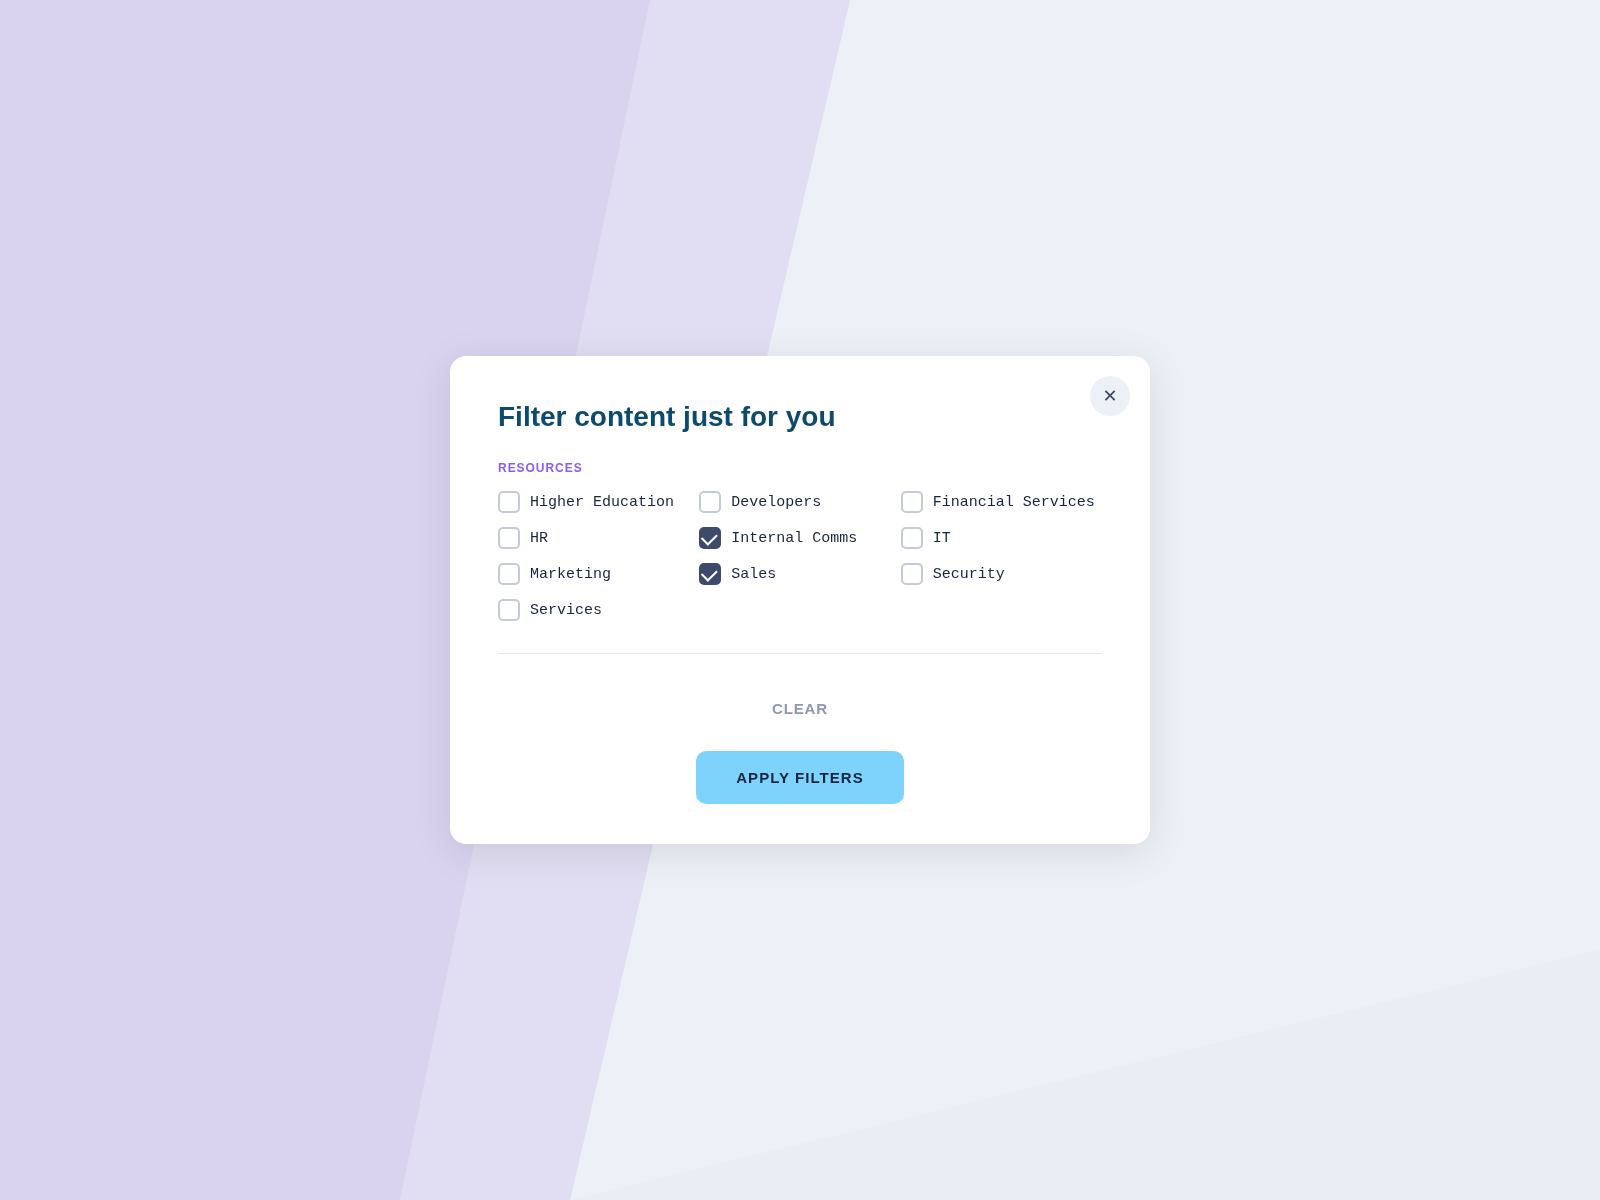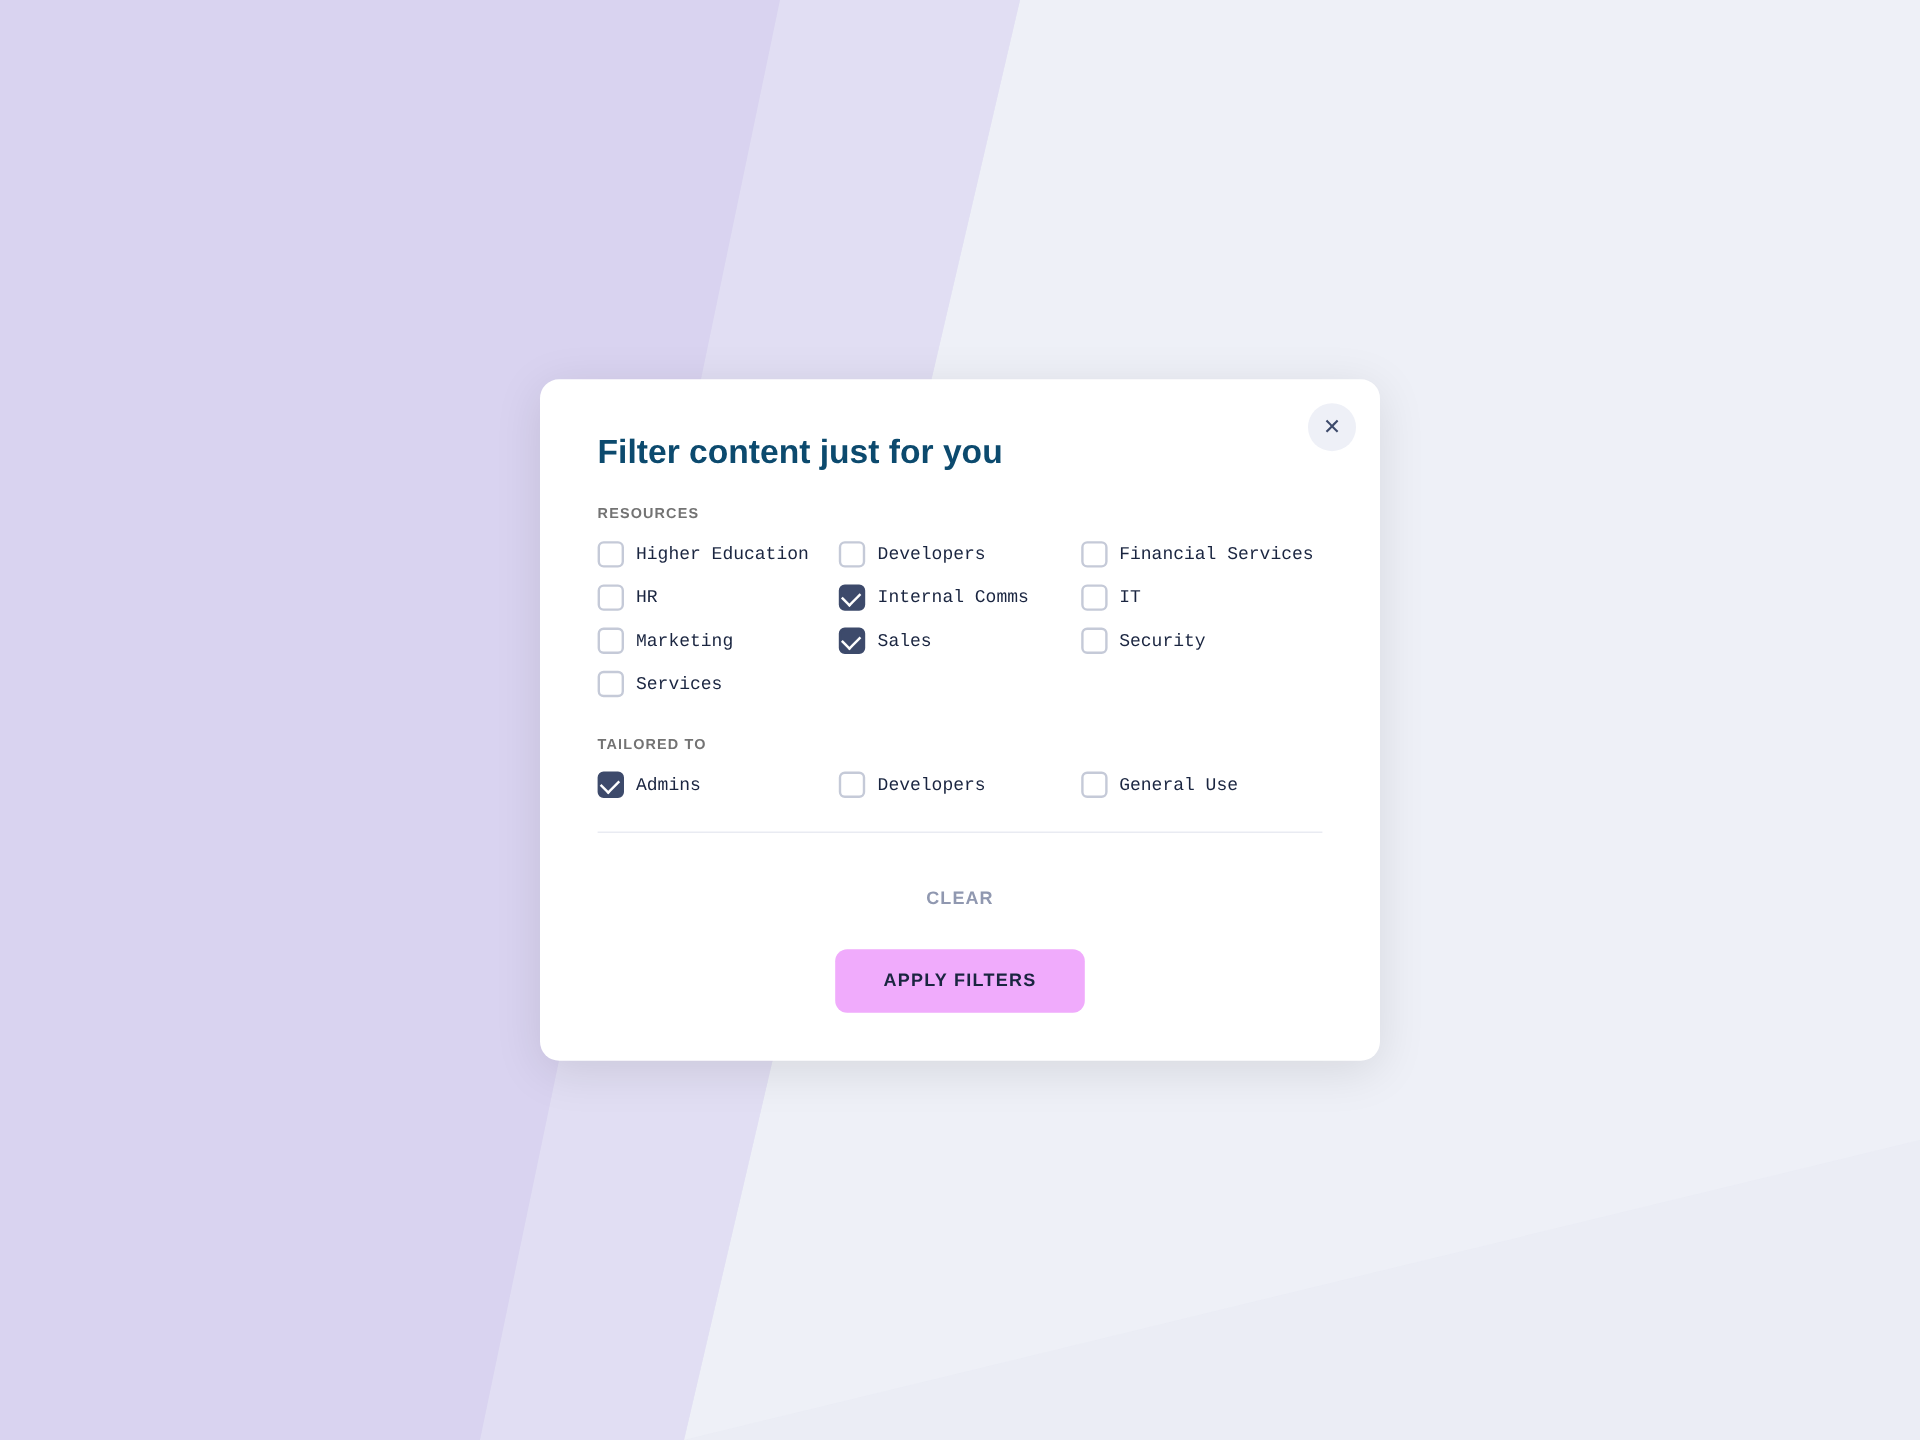--- a/index.html
+++ b/index.html
@@ -65,21 +65,21 @@
       font-weight: 700;
       color: #0c4a6e;
       margin-bottom: 28px;
       line-height: 1.2;
     }
 
     .section-label {
       font-size: 12px;
       font-weight: 600;
       letter-spacing: 0.08em;
-      color: #737373;
+      color: #8b5cf6;
       margin-bottom: 16px;
       text-transform: uppercase;
     }
 
     .checkbox-grid {
       display: grid;
       grid-template-columns: 1fr 1fr 1fr;
       gap: 14px 0;
       margin-bottom: 28px;
     }
@@ -148,21 +148,21 @@
       font-weight: 600;
       letter-spacing: 0.06em;
       color: #9098b0;
       cursor: pointer;
       text-transform: uppercase;
       padding: 18px;
     }
 
     .apply-btn {
       flex: 1.5;
-      background: #f0abfc;
+      background: #7dd3fc;
       border: none;
       border-radius: 10px;
       font-size: 15px;
       font-weight: 700;
       letter-spacing: 0.07em;
       color: #1a2540;
       cursor: pointer;
       padding: 18px 40px;
       text-transform: uppercase;
     }
@@ -232,37 +232,20 @@
             <div class="custom-checkbox"></div>
             <span class="checkbox-label">Security</span>
           </label>
           <label class="checkbox-item">
             <div class="custom-checkbox"></div>
             <span class="checkbox-label">Services</span>
           </label>
         </div>
     </div>
 
-    <div class="tailored-section">
-      <div class="section-label">TAILORED TO</div>
-      <div class="checkbox-grid" id="tailored-grid">
-      <label class="checkbox-item">
-            <div class="custom-checkbox checked"></div>
-            <span class="checkbox-label">Admins</span>
-          </label>
-          <label class="checkbox-item">
-            <div class="custom-checkbox"></div>
-            <span class="checkbox-label">Developers</span>
-          </label>
-          <label class="checkbox-item">
-            <div class="custom-checkbox"></div>
-            <span class="checkbox-label">General Use</span>
-          </label>
-        </div>
-    </div>
 
     <hr class="divider">
 
     <div class="footer">
       <button class="clear-btn">CLEAR</button>
       <button class="apply-btn">APPLY FILTERS</button>
     </div>
   </div>
 </div>
 

